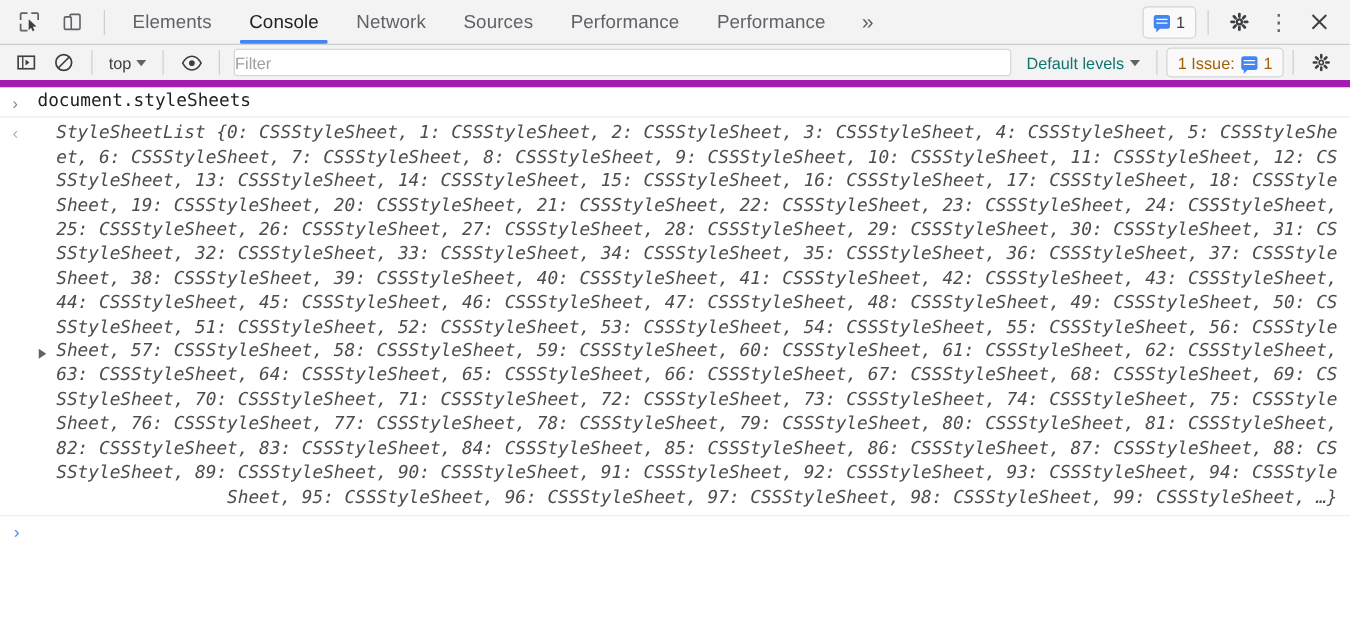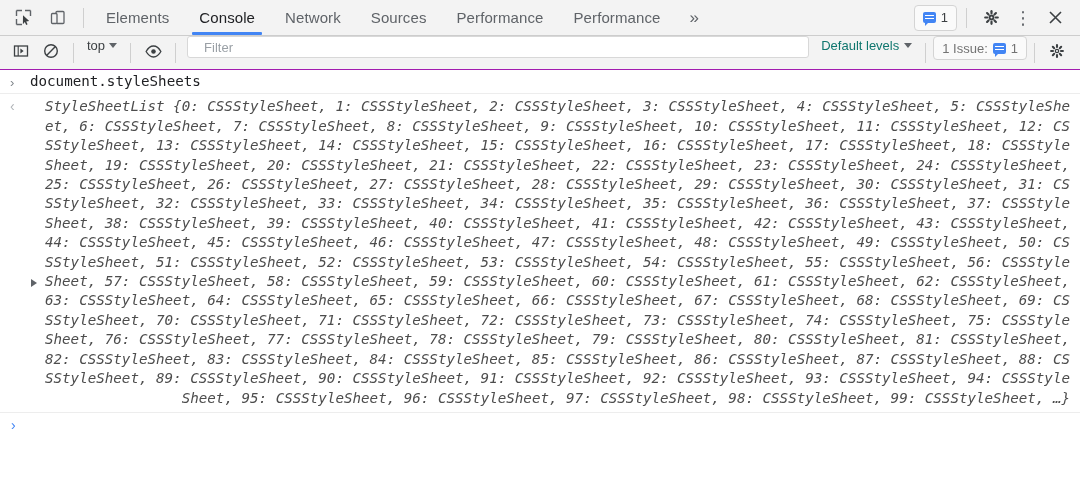--- a/index.html
+++ b/index.html
@@ -123,24 +123,24 @@
     content: "";
     position: absolute;
     left: 2px; bottom: -3px;
     border-left: 4px solid #4285f4;
     border-bottom: 4px solid transparent;
   }
 
   
   .console-toolbar {
     display: flex;
-    align-items: flex-start;
+    align-items: center;
     height: 34px;
     background: #f3f3f3;
-    border-bottom: 1px solid #a21caf;
+    border-bottom: 6px solid #a21caf;
     box-sizing: border-box;
     padding: 0 8px 0 6px;
   }
   .ctx-select {
     display: flex;
     align-items: center;
     gap: 4px;
     font-size: 13px;
     color: #3c4043;
     padding: 2px 6px;
@@ -156,21 +156,21 @@
   }
   .filter-input {
     flex: 1 1 auto;
     height: 22px;
     margin: 0 6px 0 4px;
     border: 1px solid #d8d8d8;
     border-radius: 3px;
     background: #ffffff;
     font-size: 13px;
     color: #202124;
-    padding: 0 16px;
+    padding: 0 0;
     font-family: "Liberation Sans", sans-serif;
     outline: none;
     box-sizing: border-box;
     min-width: 0;
   }
   .filter-input::placeholder { color: #9aa0a6; }
   .levels {
     display: flex;
     align-items: center;
     gap: 5px;
@@ -184,21 +184,21 @@
   .issue-chip2 {
     display: flex;
     align-items: center;
     gap: 5px;
     border: 1px solid #d4d4d4;
     border-radius: 4px;
     background: #fafafa;
     height: 22px;
     padding: 0 8px;
     font-size: 13px;
-    color: #737373;
+    color: #a16207;
     cursor: pointer;
     white-space: nowrap;
   }
 
   
   .console-body {
     position: relative;
     background: #ffffff;
     height: calc(504px - 44px - 34px);
     overflow: hidden;

